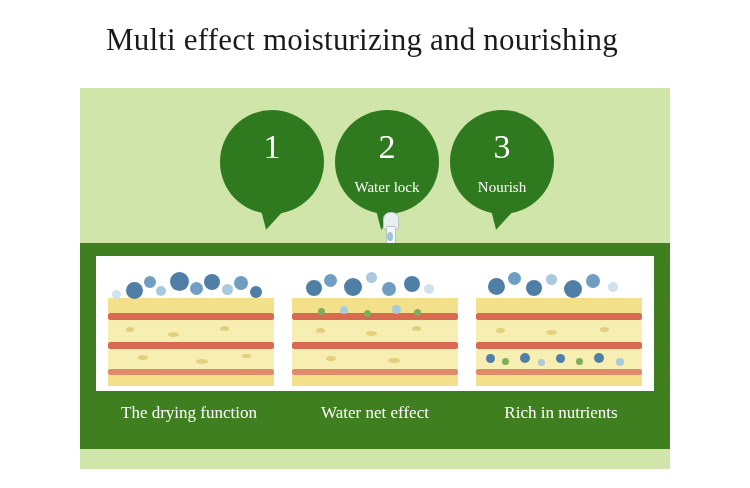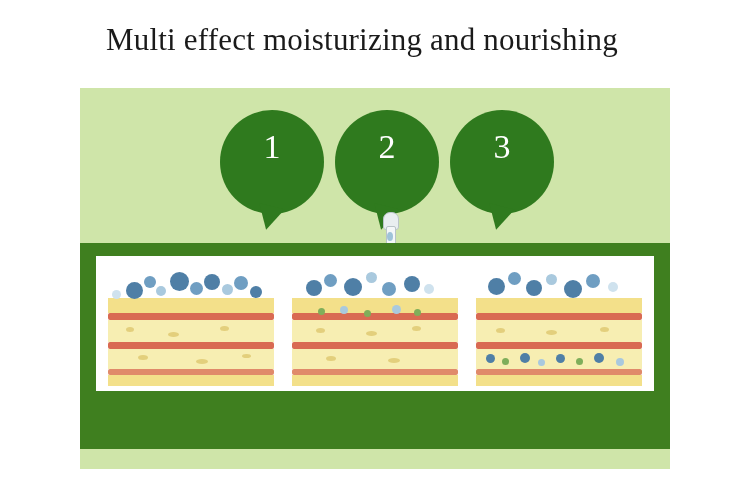--- a/index.html
+++ b/index.html
@@ -255,25 +255,27 @@
 
   <div id="bubbles">
 
     <div class="bubble" id="bubble-1">
       <span class="num">1</span>
       <span class="tail"></span>
     </div>
 
     <div class="bubble" id="bubble-2">
       <span class="num">2</span>
+      <span class="lbl">Water lock</span>
       <span class="tail"></span>
     </div>
 
     <div class="bubble" id="bubble-3">
       <span class="num">3</span>
+      <span class="lbl">Nourish</span>
       <span class="tail"></span>
     </div>
 
   </div>
 
   <div id="dropper">
     <div class="bulb"></div>
     <div class="tube"></div>
     <div class="drop"></div>
     <div class="tip"></div>
@@ -377,18 +379,23 @@
           <span class="dot dark" style="left:54px;top:18px;width:16px;height:16px;"></span>
           <span class="dot light" style="left:74px;top:12px;width:11px;height:11px;"></span>
           <span class="dot dark" style="left:92px;top:18px;width:18px;height:18px;"></span>
           <span class="dot mid" style="left:114px;top:12px;width:14px;height:14px;"></span>
           <span class="dot pale" style="left:136px;top:20px;width:10px;height:10px;"></span>
         </div>
       </div>
 
     </div>
 
+    <div id="captions">
+      <div class="caption" id="caption-0">The drying function</div>
+      <div class="caption" id="caption-1">Water net effect</div>
+      <div class="caption" id="caption-2">Rich in nutrients</div>
+    </div>
 
   </div>
 
   <div id="band-bottom"></div>
 
 </div>
 
 </body></html>

